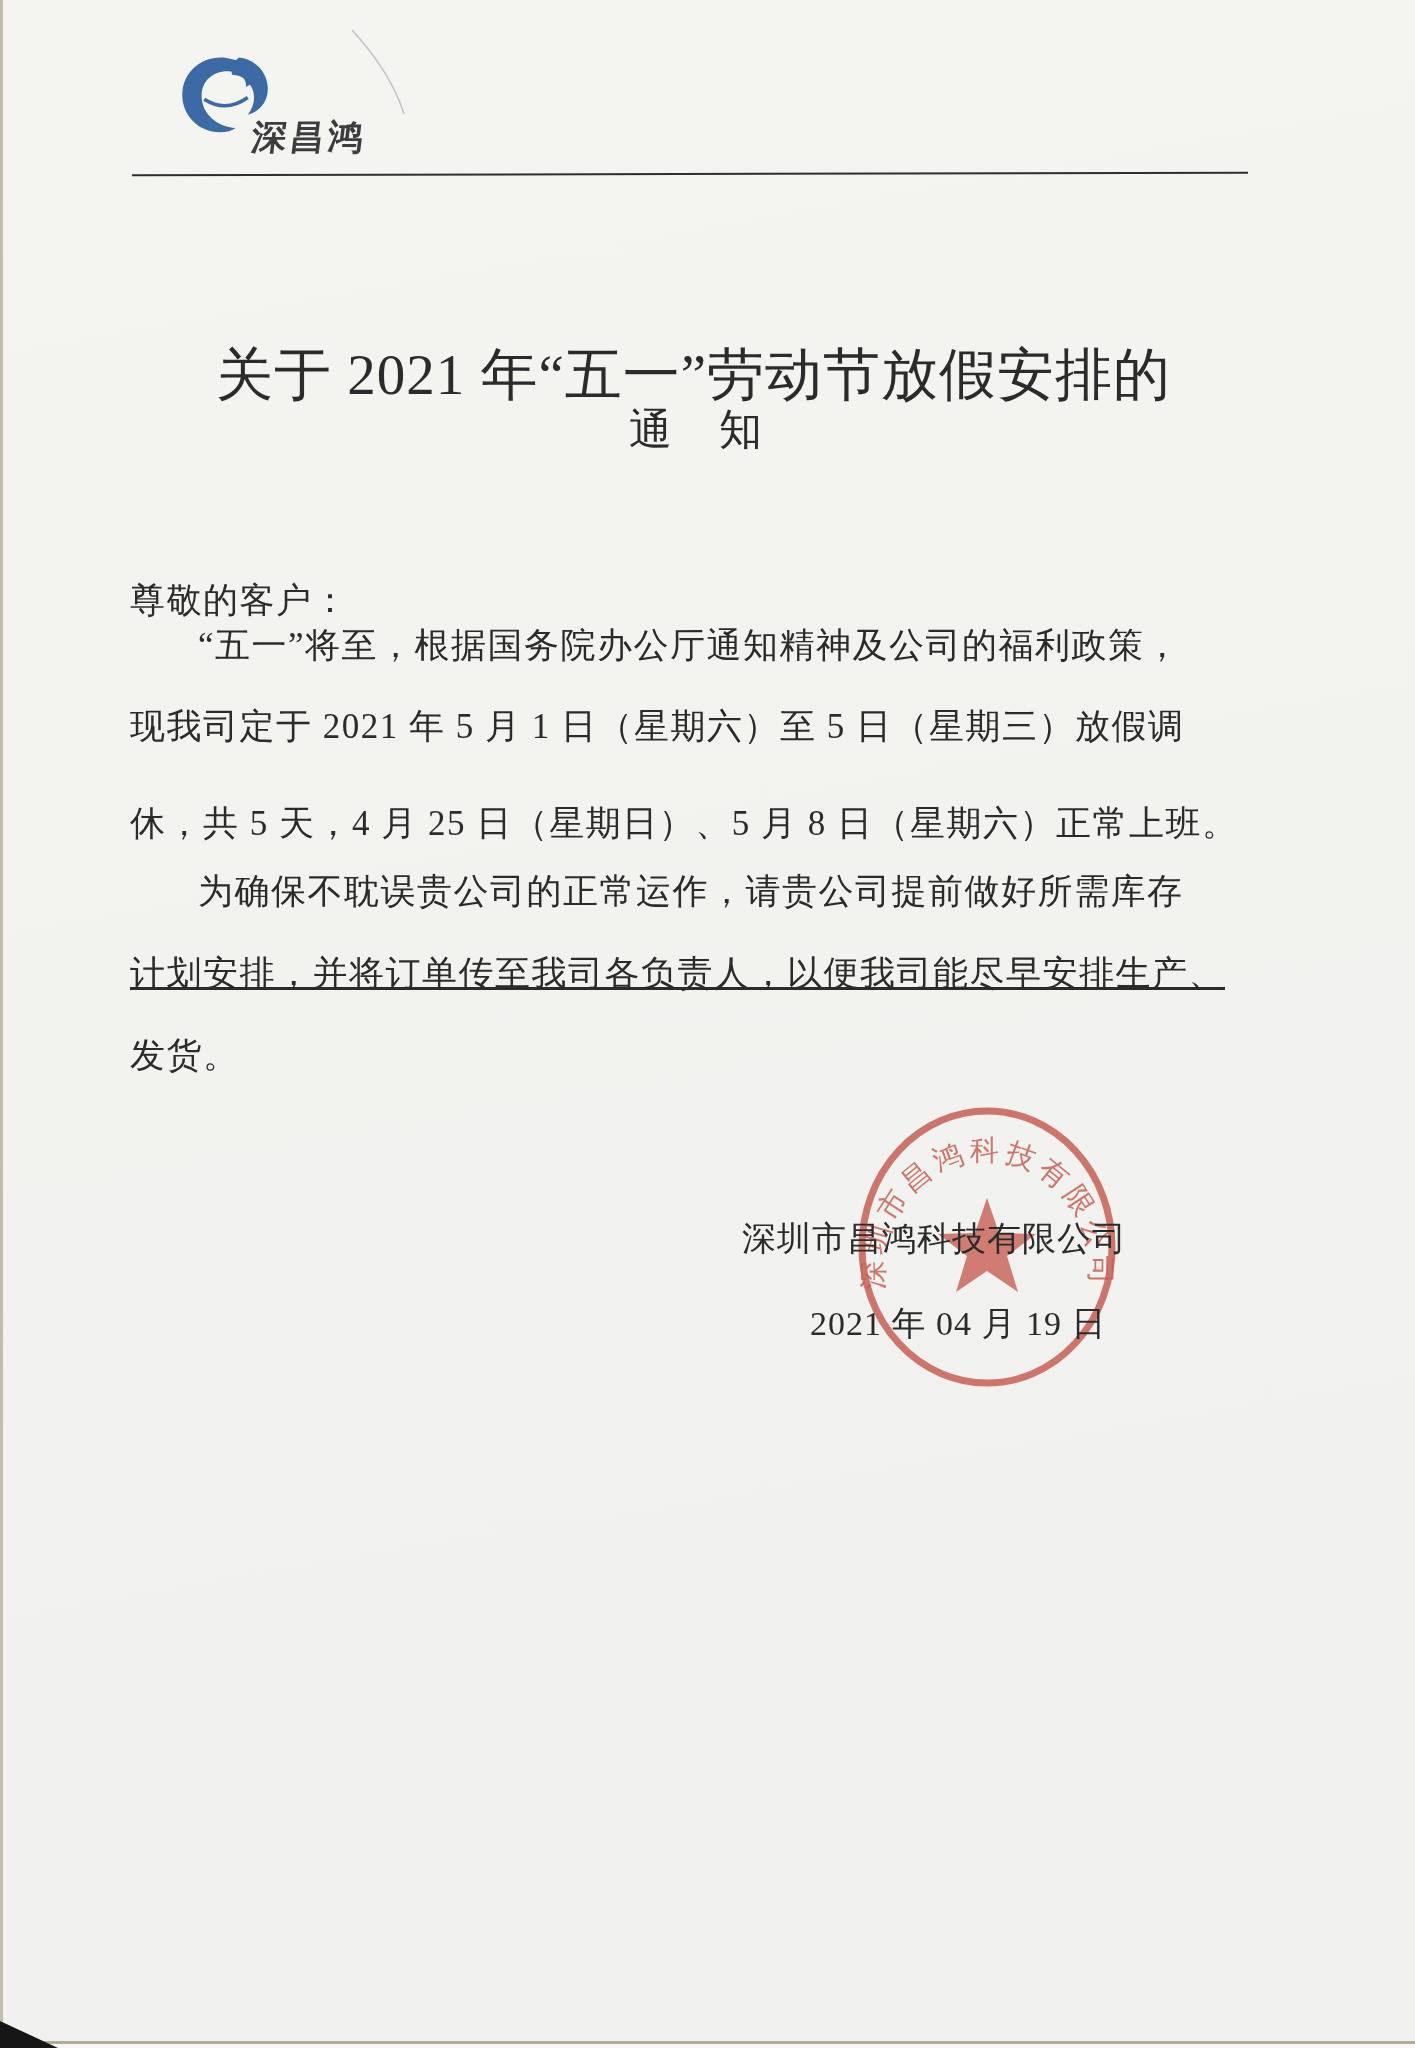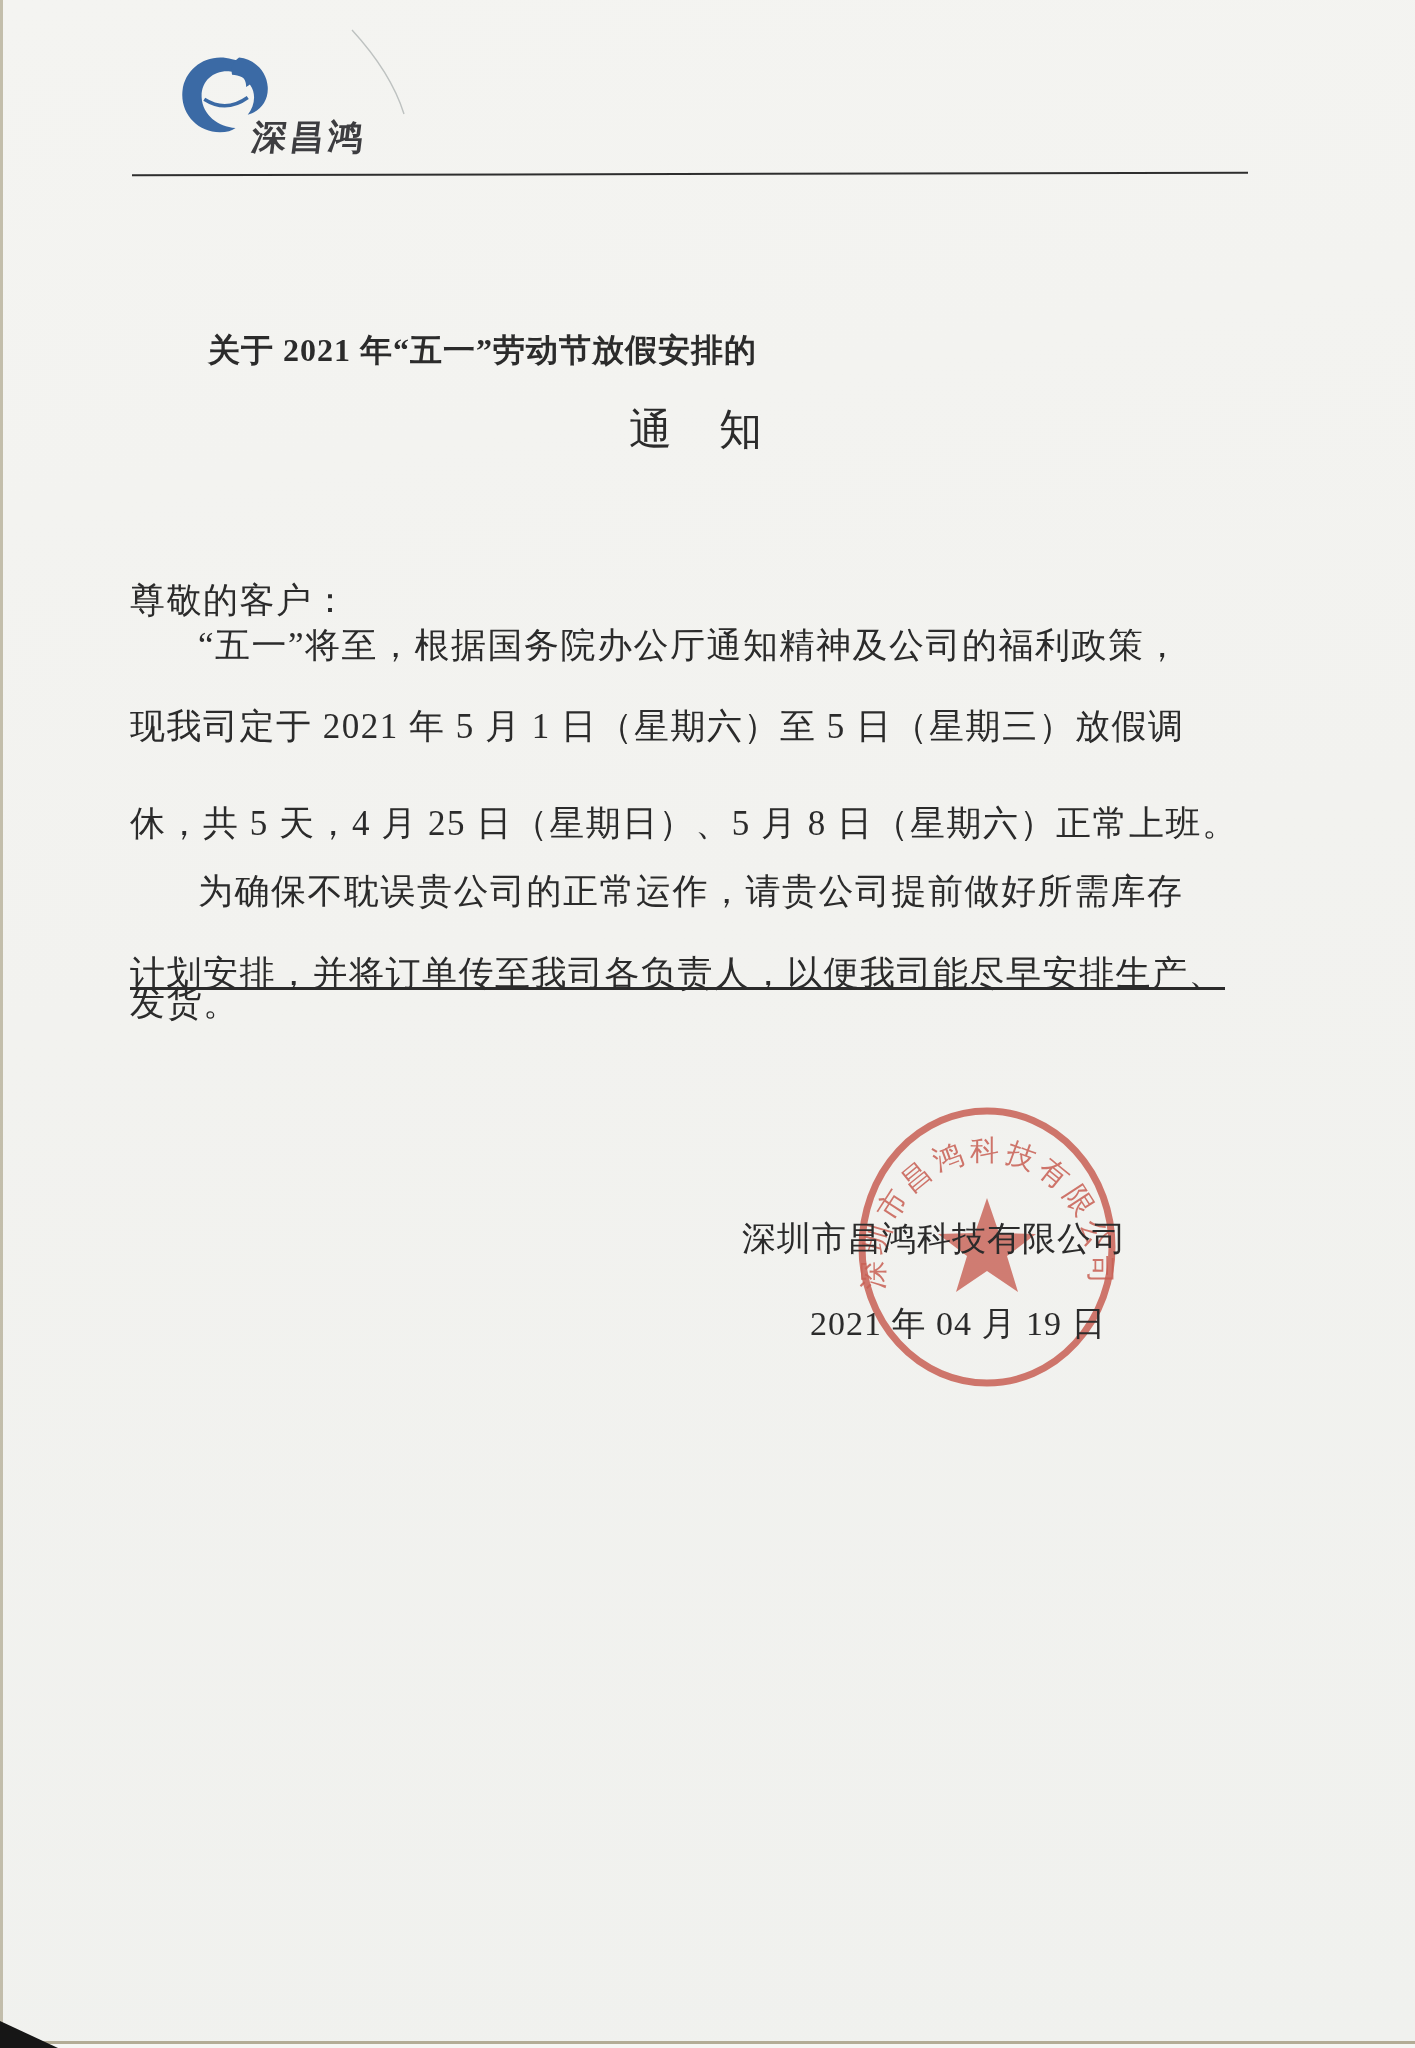--- a/index.html
+++ b/index.html
@@ -20,33 +20,33 @@
   .corner-black{left:0;bottom:0;width:0;height:0;
     border-bottom:27px solid #161616;border-right:58px solid transparent;}
   .scratch{left:0;top:0;pointer-events:none;}
   
   .logo{left:176px;top:54px;}
   .brand{left:252px;top:114px;font-size:35px;font-weight:bold;
     font-family:"Liberation Sans","DejaVu Sans",sans-serif;
     color:#3d3d40;letter-spacing:3px;transform:skewX(-7deg);}
   .rule{left:132px;top:173px;width:1116px;height:2px;background:#2e2e2e;transform:rotate(-0.12deg);}
   
-  .title1{left:208px;top:329px;font-size:32px;font-weight:bold;margin:0;
+  .title1{left:208px;top:329px;font-size:57px;font-weight:normal;margin:8px;
     letter-spacing:1px;white-space:nowrap;}
   .title2{left:629px;top:401px;font-size:43px;font-weight:normal;margin:0;
     letter-spacing:2px;white-space:nowrap;text-align:right;}
   
   .bodyline{font-size:35px;letter-spacing:1.5px;white-space:nowrap;}
   .salutation{left:130px;top:540px;margin-top:37px;}
   .l0{left:198px;top:622px;}
   .l1{left:130px;top:703px;}
   .l2{left:130px;top:786px;margin-top:14px;}
   .l3{left:198px;top:868px;}
   .l4{left:130px;top:950px;text-decoration:underline;}
-  .l5{left:130px;top:980px;}
+  .l5{left:130px;top:1032px;}
   
   .company{left:742px;top:1216px;font-size:34px;letter-spacing:1px;white-space:nowrap;z-index:3;}
   .sigdate{left:810px;top:1301px;font-size:34px;letter-spacing:1px;white-space:nowrap;z-index:3;}
   .stamp{left:852px;top:1102px;z-index:2;opacity:.88;}
 </style>
 </head>
 <body>
 
 <div id="page">
 

